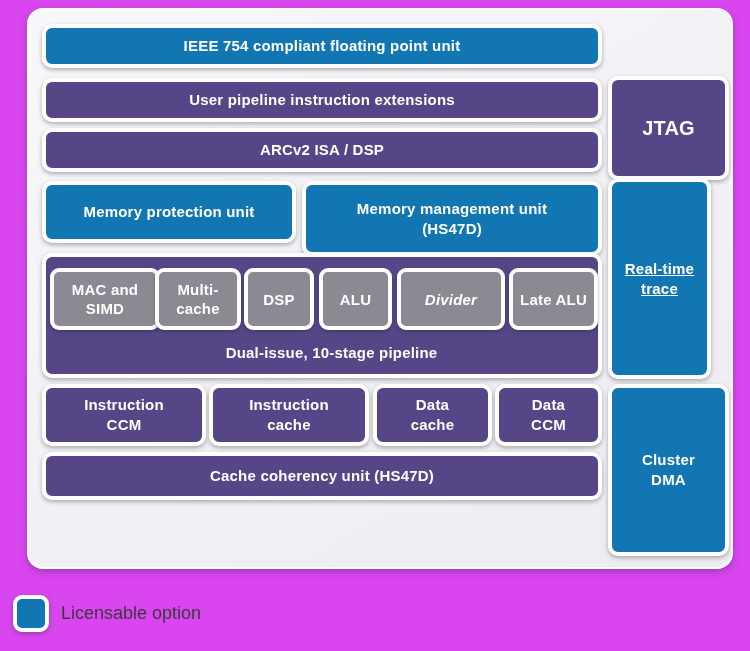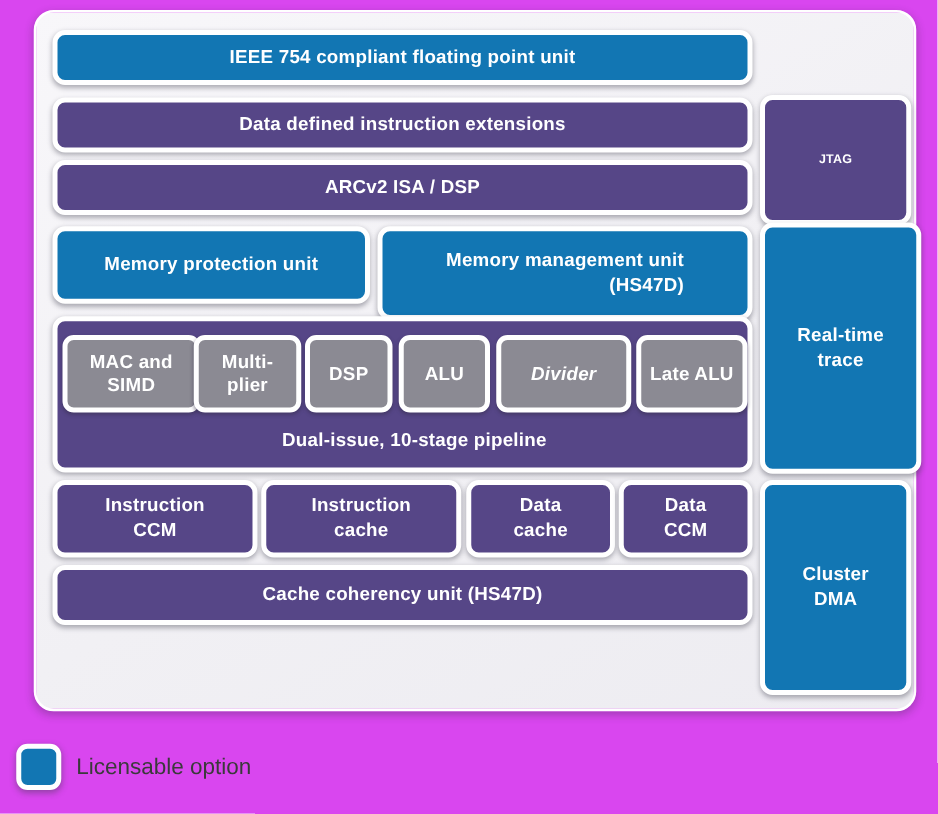--- a/index.html
+++ b/index.html
@@ -41,56 +41,56 @@
 </style>
 </head>
 <body>
 
 <div class="stage">
 
   <div class="card">
 
     <div class="blk blue" style="left:13px;top:14px;width:560px;height:44px;">IEEE 754 compliant floating point unit</div>
 
-    <div class="blk purple" style="left:13px;top:68px;width:560px;height:44px;">Data defined instruction extensions</div>
+    <div class="blk purple" style="left:13px;top:68px;width:560px;height:44px;">User pipeline instruction extensions</div>
 
     <div class="blk purple" style="left:13px;top:118px;width:560px;height:44px;">ARCv2 ISA / DSP</div>
 
     <div class="blk blue" style="left:13px;top:171px;width:254px;height:62px;">Memory protection unit</div>
 
-    <div class="blk blue" style="left:273px;top:171px;width:300px;height:75px;text-align:right;">Memory management unit
+    <div class="blk blue" style="left:273px;top:171px;width:300px;height:75px;">Memory management unit
 (HS47D)</div>
 
     <div class="blk purple" style="left:13px;top:243px;width:560px;height:125px;display:block;">
       <div class="blk gray" style="left:4px;top:11px;width:110px;height:62px;">MAC and
 SIMD</div>
       <div class="blk gray" style="left:109px;top:11px;width:86px;height:62px;">Multi-
-plier</div>
+cache</div>
       <div class="blk gray" style="left:198px;top:11px;width:70px;height:62px;">DSP</div>
       <div class="blk gray" style="left:273px;top:11px;width:73px;height:62px;">ALU</div>
       <div class="blk gray" style="left:351px;top:11px;width:108px;height:62px;font-style:italic;">Divider</div>
       <div class="blk gray" style="left:463px;top:11px;width:89px;height:62px;">Late ALU</div>
       <div class="pipeline-label">Dual-issue, 10-stage pipeline</div>
     </div>
 
     <div class="blk purple" style="left:13px;top:374px;width:164px;height:62px;">Instruction
 CCM</div>
     <div class="blk purple" style="left:180px;top:374px;width:160px;height:62px;">Instruction
 cache</div>
     <div class="blk purple" style="left:344px;top:374px;width:119px;height:62px;">Data
 cache</div>
     <div class="blk purple" style="left:466px;top:374px;width:107px;height:62px;">Data
 CCM</div>
 
     <div class="blk purple" style="left:13px;top:442px;width:560px;height:48px;">Cache coherency unit (HS47D)</div>
 
 
-    <div class="blk purple" style="left:579px;top:66px;width:121px;height:104px;font-size:10px;text-align:center;">JTAG</div>
+    <div class="blk purple" style="left:579px;top:66px;width:121px;height:104px;font-size:20px;text-align:center;">JTAG</div>
 
-    <div class="blk blue" style="left:579px;top:168px;width:129px;height:201px;">Real-time
+    <div class="blk blue" style="left:579px;top:168px;width:103px;height:201px;text-decoration:underline;">Real-time
 trace</div>
 
     <div class="blk blue" style="left:579px;top:374px;width:121px;height:172px;">Cluster
 DMA</div>
 
   </div>
 
   <div class="legend-box"></div>
   <div class="legend-label">Licensable option</div>
 

